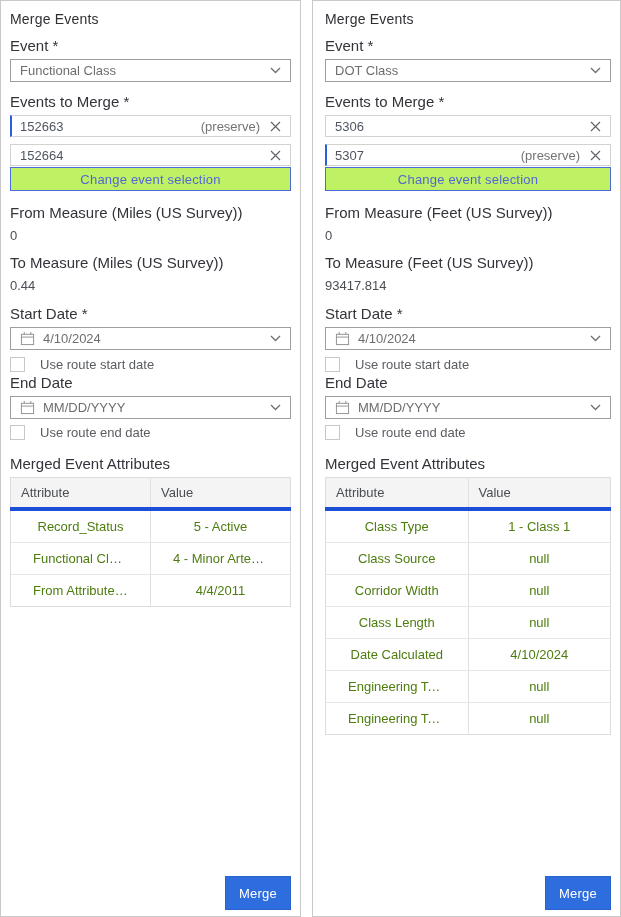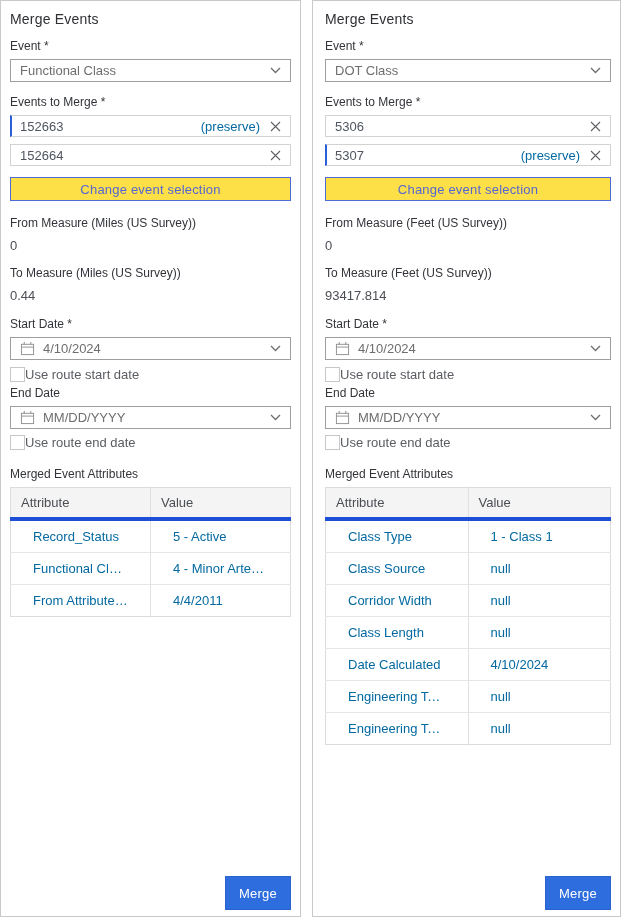--- a/index.html
+++ b/index.html
@@ -14,21 +14,21 @@
     border: 1px solid #c9c9c9;
     background: #fff;
     display: flex; flex-direction: column;
     padding: 10px 9px 6px 9px;
     overflow: hidden;
   }
   .panel.left  { width: 301px; margin-right: 11px; }
   .panel.right { width: 309px; padding-left: 12px; }
 
   .title { font-size: 14px; color: #2f3033; margin: 0 0 12px 0; font-weight: 400; letter-spacing: .2px; }
-  .lbl   { font-size: 12px; color: #32343a; line-height: 14px; }
+  .lbl   { font-size: 15px; color: #32343a; line-height: 14px; }
   .val   { font-size: 13px; color: #4c4e55; line-height: 14px; margin-top: 9px; }
 
   .select {
     margin-top: 6px; height: 23px;
     border: 1px solid #9e9e9e;
     display: flex; align-items: center;
     padding: 0 9px; color: #6e6e6e; font-size: 13px;
     cursor: pointer; background: #fff;
   }
   .select .grow { flex: 1; }
@@ -40,50 +40,50 @@
   .evt-input {
     margin-top: 6px; height: 22px;
     border: 1px solid #d2d2d2;
     display: flex; align-items: center;
     padding: 0 9px; font-size: 13px; color: #4f5560;
     background: #fff;
   }
   .evt-input + .evt-input { margin-top: 7px; }
   .evt-input.preserved { border-left: 2px solid #2b5fd9; padding-left: 8px; }
   .evt-input .right { margin-left: auto; display: flex; align-items: center; gap: 10px; }
-  .evt-input .tag { color: #0369a1; margin-left: 44px; }
+  .evt-input .tag { color: #737373; margin-left: 44px; }
   .icon-x { cursor: pointer; display: inline-flex; }
 
   .outline-btn {
-    margin-top: 11px; width: 100%; height: 24px;
-    background: #fde047; border: 1px solid #4a6bd8; color: #5566d2;
+    margin-top: 1px; width: 100%; height: 24px;
+    background: #bef264; border: 1px solid #4a6bd8; color: #5566d2;
     font-size: 13px; font-family: inherit; cursor: pointer; letter-spacing: .2px;
   }
 
-  .check-row { display: flex; align-items: center; gap: 0; margin-top: 7px; cursor: pointer; }
+  .check-row { display: flex; align-items: center; gap: 15px; margin-top: 7px; cursor: pointer; }
   .check-row.second { margin-top: 6px; }
   .checkbox { width: 15px; height: 15px; border: 1px solid #c7c7c7; background: #fff; flex: 0 0 auto; }
   .check-lbl { font-size: 13px; color: #595c61; }
   .end-lbl { margin-top: 4px; }
 
   .attrs-title { margin-top: 17px; }
   table.attrs {
     margin-top: 6px; width: 100%;
     border-collapse: collapse; table-layout: fixed;
     border: 1px solid #dcdcdc; font-size: 13px;
   }
   table.attrs th {
     background: #f4f4f4; color: #4a4d52; font-weight: 400;
     text-align: left; padding: 7px 10px;
     border-bottom: 4px solid #1d4ed8;
   }
   table.attrs td {
-    color: #0369a1; padding: 8px 22px;
+    color: #4d7c0f; padding: 8px 22px;
     border-bottom: 1px solid #e6e6e6;
-    white-space: nowrap; overflow: hidden; text-overflow: ellipsis;
+    white-space: nowrap; overflow: hidden; text-overflow: ellipsis; text-align: center;
   }
   table.attrs th + th, table.attrs td + td { border-left: 1px solid #e0e0e0; }
   table.attrs tr:last-child td { border-bottom: none; }
 
   .footer { margin-top: auto; display: flex; justify-content: flex-end; padding-top: 8px; }
   .merge-btn {
     background: #2e6ddd; color: #ffffff; border: 1px solid #2a63cb;
     height: 34px; min-width: 66px; padding: 0 13px;
     font-size: 13px; font-family: inherit; cursor: pointer; letter-spacing: .2px;
   }

